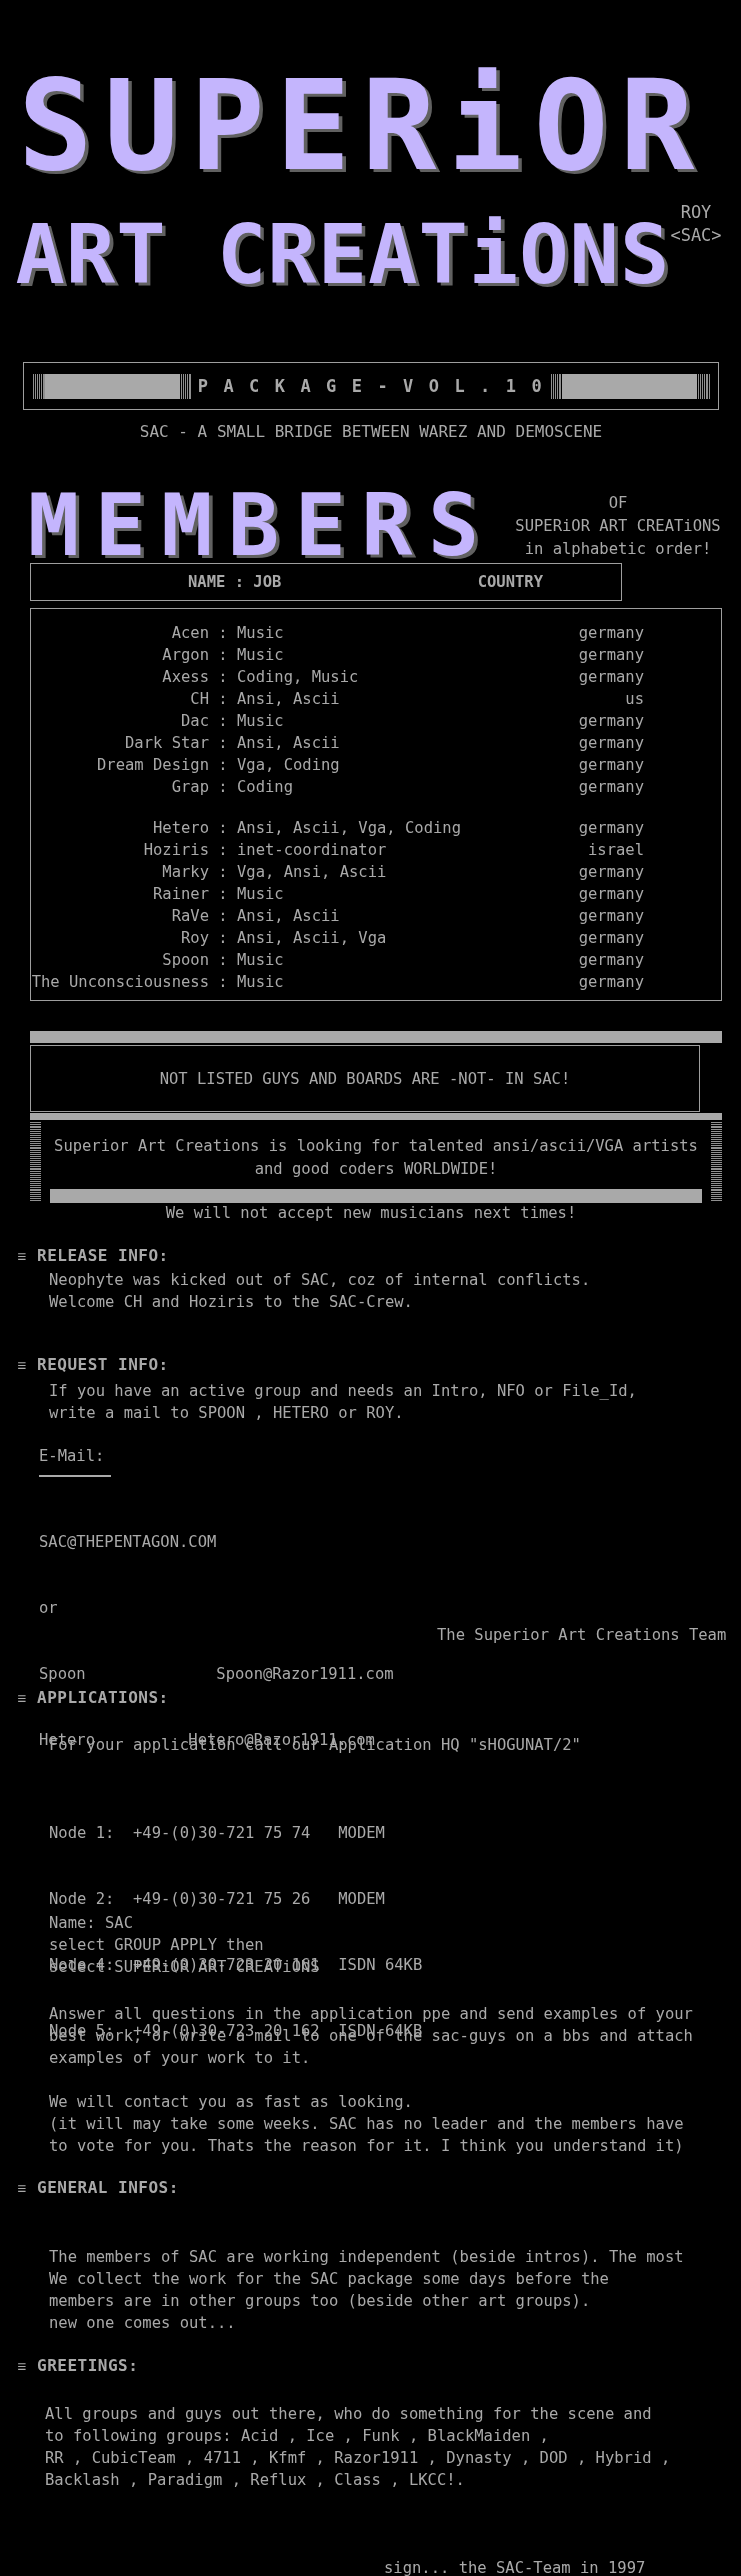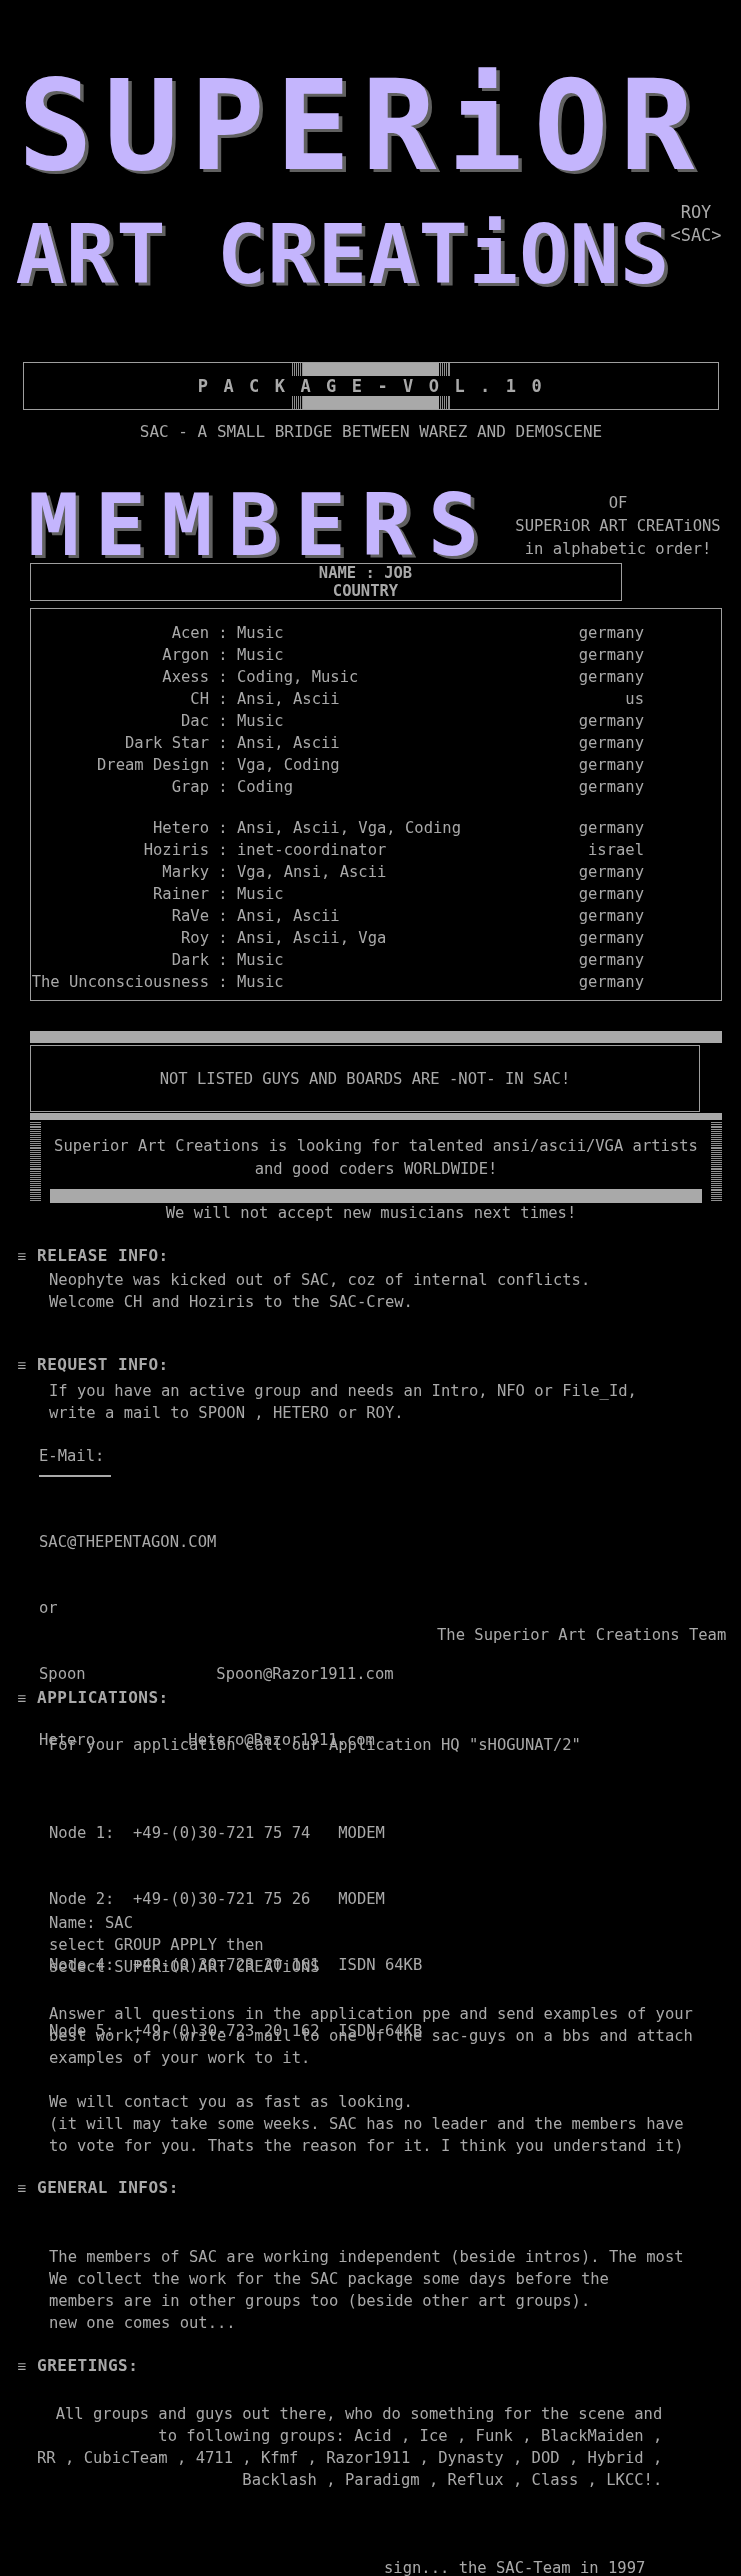--- a/index.html
+++ b/index.html
@@ -6,21 +6,21 @@
   html,body { background:#000; }
   body {
     position:relative; width:742px; height:3850px; overflow:hidden;
     color:#a9a9a9; font-family:"DejaVu Sans Mono","Liberation Mono",monospace;
   }
   .abs { position:absolute; }
   .t30 { font-size:15.5px; line-height:22px; }
   .pre { white-space:pre; }
   .center { text-align:center; width:100%; }
   .logo-big { font-weight:bold; color:#c4b5fd; text-shadow:3.6px 3.1px 0 #616161; white-space:nowrap; }
-  .box { border:1.5px solid #9e9e9e;flex-direction:column; }
+  .box { border:1.5px solid #9e9e9e; }
   .gbar { background:#a9a9a9; position:relative; }
   .gbar::before,.gbar::after{ content:""; position:absolute; top:0; bottom:0; width:12.4px;
     background:repeating-linear-gradient(90deg,#000 0 1px,#8f8f8f 1px 2.1px); }
   .gbar::before{ left:0; } .gbar::after{ right:0; }
   .dcol { position:absolute; top:0; bottom:0; width:11.3px;
     background:repeating-linear-gradient(0deg,#000 0 1px,#8f8f8f 1px 2.1px); }
   .dcol.l { left:0; } .dcol.r { right:0; }
   .sec { left:0; width:100%; padding-left:37px; }
   .sec-icon { position:absolute; left:17.5px; top:2.1px; font-size:14.4px; }
   .sec-title { font-size:16px; font-weight:bold; letter-spacing:0.5px; }
@@ -142,21 +142,21 @@
       <span class="m-job">Ansi, Ascii</span>
       <span class="m-country">germany</span>
     </div>
   <div class="mrow">
       <span class="m-name">Roy</span>
       <span class="m-colon"> : </span>
       <span class="m-job">Ansi, Ascii, Vga</span>
       <span class="m-country">germany</span>
     </div>
   <div class="mrow">
-      <span class="m-name">Dark</span>
+      <span class="m-name">Spoon</span>
       <span class="m-colon"> : </span>
       <span class="m-job">Music</span>
       <span class="m-country">germany</span>
     </div>
   <div class="mrow">
       <span class="m-name">The Unconsciousness</span>
       <span class="m-colon"> : </span>
       <span class="m-job">Music</span>
       <span class="m-country">germany</span>
     </div>
@@ -242,20 +242,20 @@
   <div>The members of SAC are working independent (beside intros). The most</div>
   <div>We collect the work for the SAC package some days before the</div>
   <div>members are in other groups too (beside other art groups).</div>
   <div>new one comes out...</div>
 </div>
 
 <div class="abs sec" style="top:2356px;">
   <span class="sec-icon">≡</span>
   <span class="sec-title">GREETINGS:</span>
 </div>
-<div class="abs t30" style="top:2403px;left:37px;text-align:right;">
+<div class="abs t30" style="top:2403px;left:45px;">
   <div>All groups and guys out there, who do something for the scene and</div>
   <div>to following groups: Acid , Ice , Funk , BlackMaiden ,</div>
   <div>RR , CubicTeam , 4711 , Kfmf , Razor1911 , Dynasty , DOD , Hybrid ,</div>
   <div>Backlash , Paradigm , Reflux , Class , LKCC!.</div>
 </div>
 <div class="abs t30" style="top:2557px;left:384px;">sign...  the SAC-Team in 1997</div>
 
 
 </body></html>

